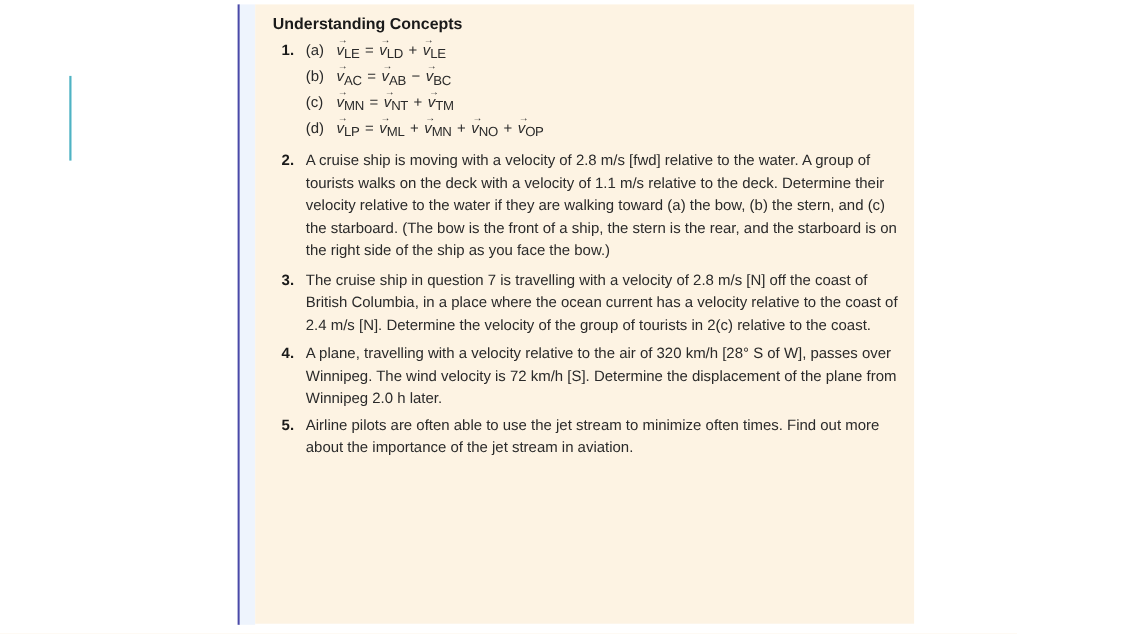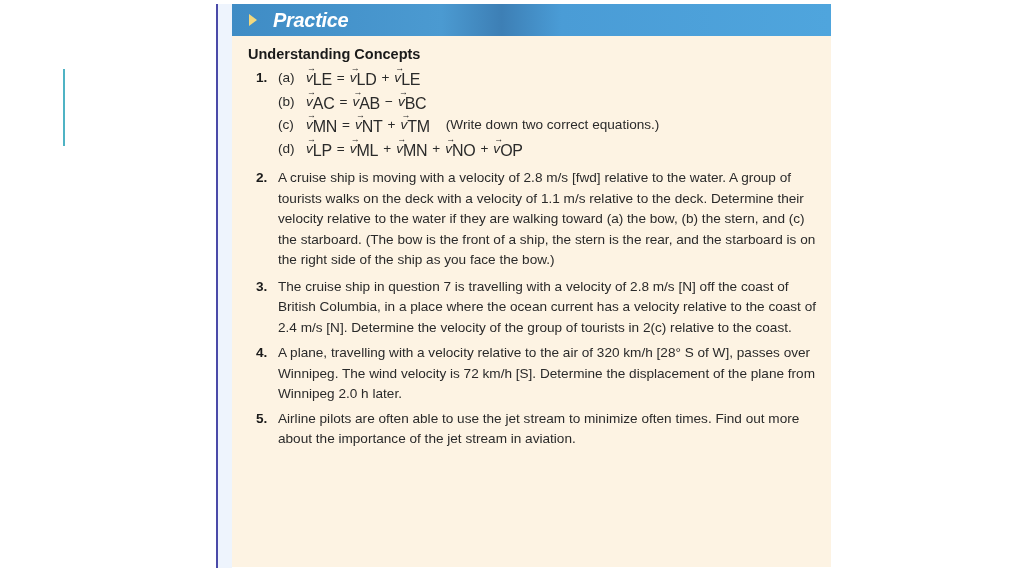--- a/index.html
+++ b/index.html
@@ -46,36 +46,32 @@
     .q2 { margin-top: 6px; }
     .q3 { margin-top: 6px; }
     .q4 { margin-top: 5px; }
     .q5 { margin-top: 4px; }
     .eq-row { display: flex; align-items: baseline; height: 23.5px; }
     .eq-label { width: 28px; }
     .vec { position: relative; display: inline-block; font-style: italic; }
     .vec::before {
       content: "\2192"; position: absolute; left: 1px; top: -10px; font-size: 9px; font-style: normal;
     }
-    .sub { font-size: 16px; vertical-align: -3px; font-style: normal; letter-spacing: -0.3px; }
+    .sub { font-size: 12px; vertical-align: -3px; font-style: normal; letter-spacing: -0.3px; }
     .op { margin: 0 5px; }
     .eq-note { margin-left: 16px; }
   </style>
 </head>
 <body>
 
 <div class="accent-line"></div>
 <div class="frame-line"></div>
 <div class="frame-gap"></div>
 
 <div class="panel">
-  <div class="panel-header">
-    <span class="arrow"></span>
-    <span class="panel-title">Practice</span>
-  </div>
 
   <div class="section-title st1">Understanding Concepts</div>
 
   <div class="q q1">
     <span class="q-num">1.</span>
 
     <div class="eq-row">
       <span class="eq-label">(a)</span>
       <span class="vec"><span>v</span><span class="sub">LE</span></span>
       <span class="op">=</span>
@@ -93,21 +89,20 @@
       <span class="vec"><span>v</span><span class="sub">BC</span></span>
     </div>
 
     <div class="eq-row">
       <span class="eq-label">(c)</span>
       <span class="vec"><span>v</span><span class="sub">MN</span></span>
       <span class="op">=</span>
       <span class="vec"><span>v</span><span class="sub">NT</span></span>
       <span class="op">+</span>
       <span class="vec"><span>v</span><span class="sub">TM</span></span>
-      <span class="eq-note">(Write down two correct equations.)</span>
     </div>
 
     <div class="eq-row">
       <span class="eq-label">(d)</span>
       <span class="vec"><span>v</span><span class="sub">LP</span></span>
       <span class="op">=</span>
       <span class="vec"><span>v</span><span class="sub">ML</span></span>
       <span class="op">+</span>
       <span class="vec"><span>v</span><span class="sub">MN</span></span>
       <span class="op">+</span>

